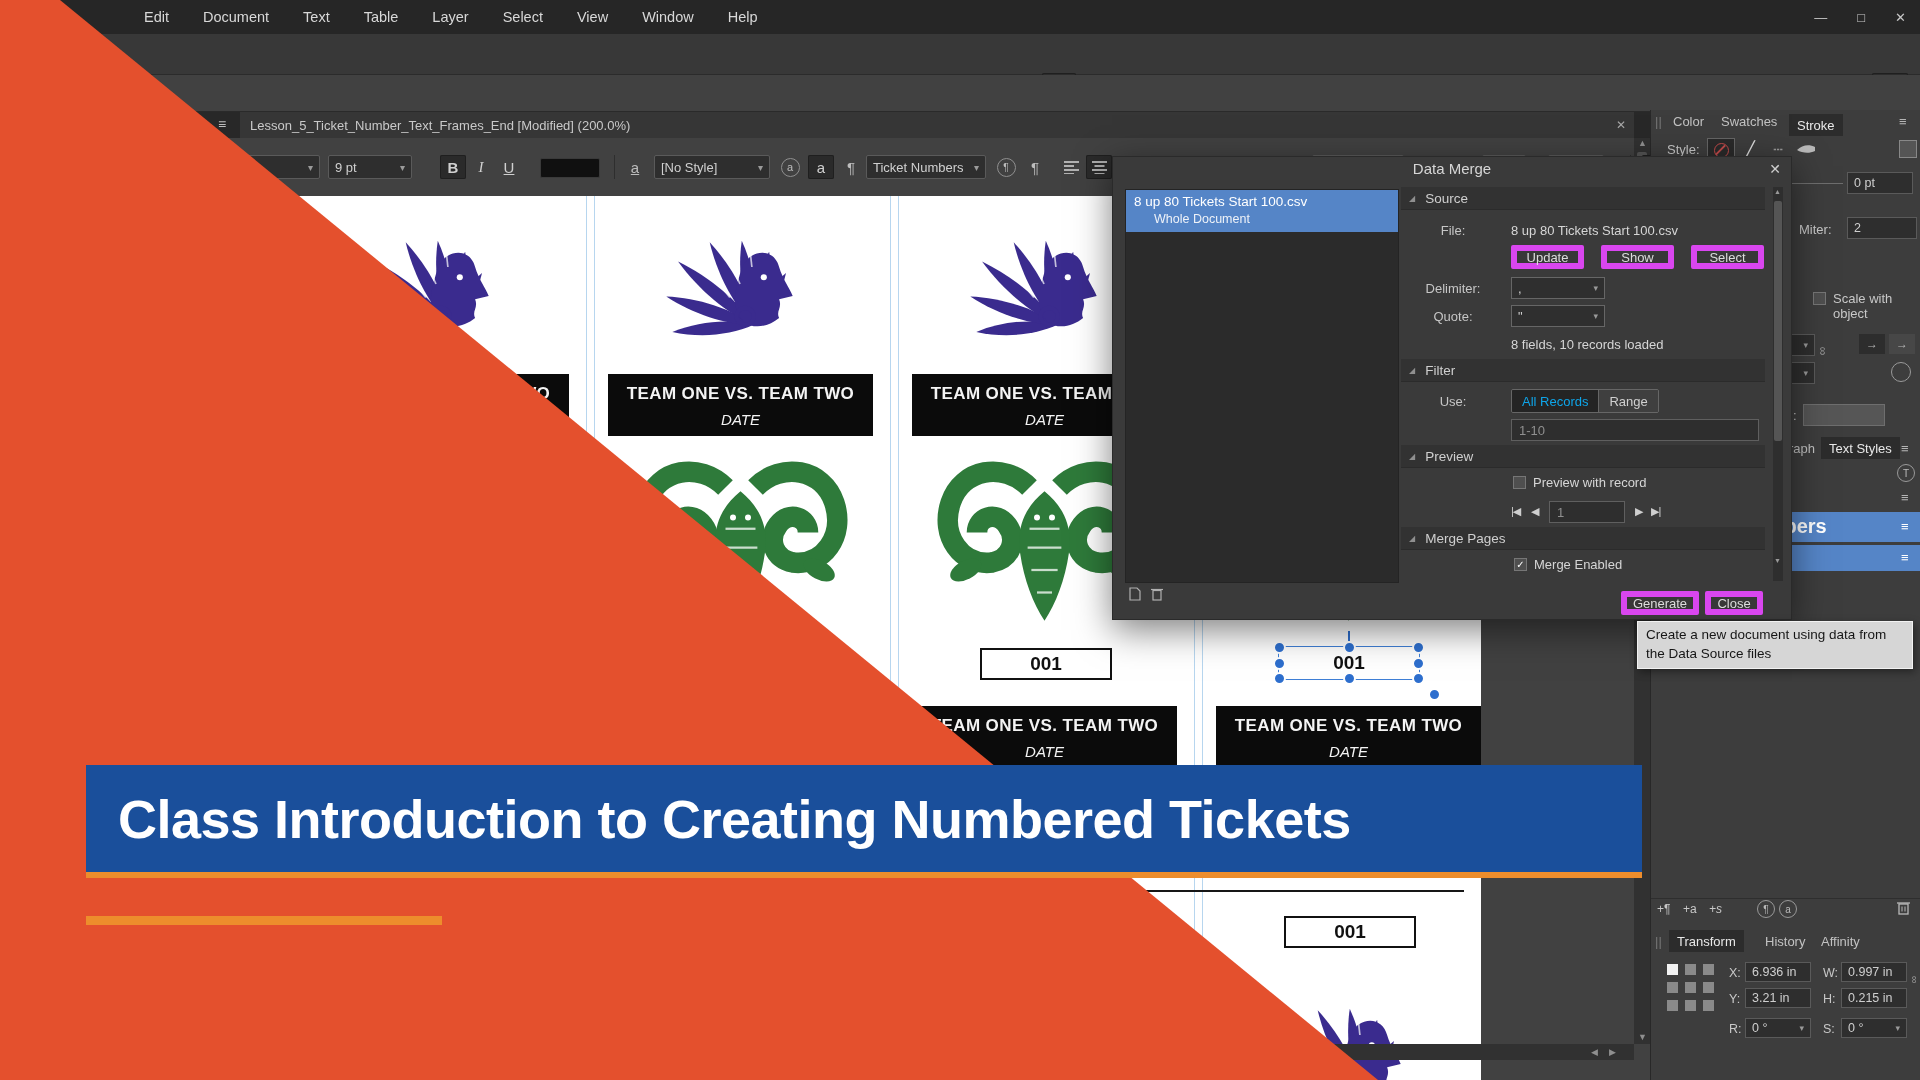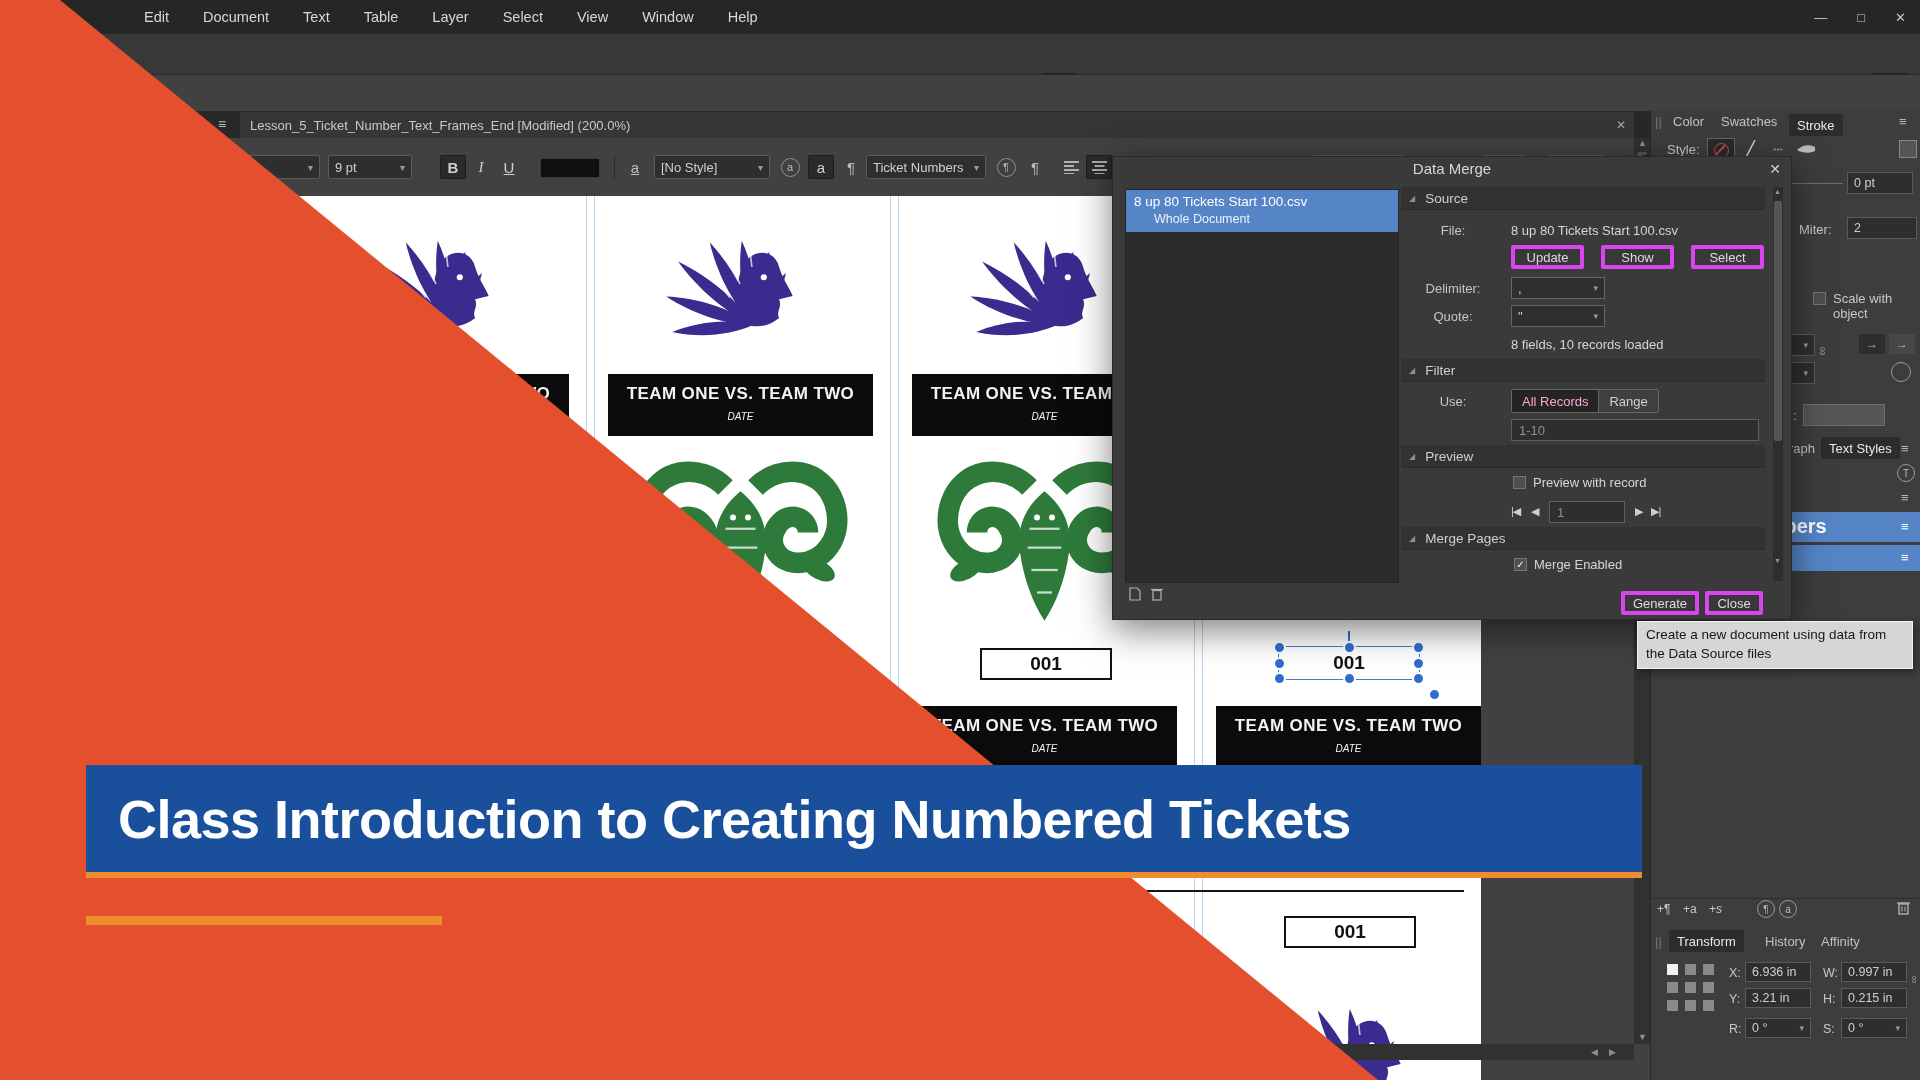--- a/index.html
+++ b/index.html
@@ -24,21 +24,21 @@
   .fieldbox{background:#2e2e2e;border:1px solid #5a5a5a;box-sizing:border-box;padding:0 6px;}
   .tbtn{background:transparent;}
   .tbtn.on{background:#2a2a2a;box-shadow:inset 0 0 0 1px #1f1f1f;}
   .stp{display:flex;flex-direction:column;font-size:7px;color:#aaa;line-height:5px;margin-left:4px;}
   .sep{position:absolute;top:80px;width:1px;height:24px;background:#2e2e2e;}
   
   #page{left:240px;top:196px;width:1241px;height:884px;background:#fff;z-index:1;}
   .guide{position:absolute;top:196px;width:1px;height:884px;background:#b7d6ef;z-index:2;}
   .tbar{position:absolute;width:265px;height:62px;background:#0b0b0b;color:#f4f4f4;text-align:center;z-index:2;}
   .tbar .t1{font-weight:bold;font-size:17px;letter-spacing:.4px;margin-top:10px;}
-  .tbar .t2{font-style:italic;font-size:10px;margin-top:7px;}
+  .tbar .t2{font-style:italic;font-size:15px;margin-top:7px;}
   .numbox{position:absolute;width:128px;height:28px;border:2px solid #111;background:#fff;display:flex;align-items:center;justify-content:center;font-weight:bold;font-size:19px;color:#111;z-index:2;}
   .chief,.ram{position:absolute;z-index:2;}
   .hline{position:absolute;left:300px;top:890px;width:1164px;height:2px;background:#161616;z-index:2;}
   .h{position:absolute;width:9px;height:9px;border-radius:50%;background:#2e6fce;border:2px solid #fff;box-sizing:content-box;}
   #sel001{left:1278px;top:646px;width:140px;height:32px;border:1px solid #3f7fd6;display:flex;align-items:center;justify-content:center;font-weight:bold;font-size:19px;color:#111;background:#fff;z-index:2;}
   
   .sb{background:#313131;z-index:2;}
   .sbthumb{position:absolute;background:#555;border-radius:2px;}
   .sbarrow{position:absolute;color:#8f8f8f;font-size:9px;}
   
@@ -55,25 +55,25 @@
   #dm{left:1112px;top:156px;width:678px;height:462px;background:#3a3a3a;border:1px solid #2a2a2a;box-shadow:0 10px 34px rgba(0,0,0,.5);z-index:15;}
   #dm .title{position:absolute;left:0;top:0;width:100%;height:24px;text-align:center;color:#d6d6d6;font-size:15px;line-height:24px;}
   #dmlist{position:absolute;left:12px;top:32px;width:272px;height:392px;background:#2b2b2b;border:1px solid #242424;}
   #dmlist .selitem{background:#5585c7;color:#fff;padding:4px 0 6px 8px;}
   #dmlist .l1{font-size:13.5px;}
   #dmlist .l2{font-size:12.5px;margin:3px 0 0 20px;color:#eef2f8;}
   .secbar{position:absolute;left:288px;width:364px;height:22px;background:#323232;border-bottom:1px solid #2b2b2b;color:#cfcfcf;font-size:13.5px;display:flex;align-items:center;}
   .secbar .tri{color:#8f8f8f;font-size:8px;margin:0 10px 0 8px;transform:rotate(0deg);}
   .dlbl{position:absolute;color:#c6c6c6;font-size:13px;text-align:center;}
   .dval{position:absolute;color:#d6d6d6;font-size:13px;}
-  .btn{position:absolute;height:24px;background:#383838;border:4px solid #d946ef;border-radius:2px;color:#dcdcdc;font-size:13px;display:flex;align-items:center;justify-content:center;box-sizing:border-box;}
+  .btn{position:absolute;height:24px;background:#383838;border:6px solid #d946ef;border-radius:2px;color:#dcdcdc;font-size:13px;display:flex;align-items:center;justify-content:center;box-sizing:border-box;}
   .dcombo{position:absolute;height:22px;background:#2f2f2f;border:1px solid #666;box-sizing:border-box;color:#cfcfcf;font-size:13px;display:flex;align-items:center;justify-content:space-between;padding:0 6px;}
   .seg{position:absolute;height:22px;display:flex;border:1px solid #666;border-radius:2px;overflow:hidden;}
   .seg div{padding:0 10px;font-size:13px;display:flex;align-items:center;}
-  .seg .on{background:#242424;color:#f9a8d4;}
+  .seg .on{background:#242424;color:#0ea5e9;}
   .seg .off{background:#3f3f3f;color:#d0d0d0;border-left:1px solid #666;}
   .dinput{position:absolute;height:22px;background:#2e2e2e;border:1px solid #5f5f5f;box-sizing:border-box;color:#8f8f8f;font-size:13px;display:flex;align-items:center;padding:0 7px;}
   .navic{position:absolute;color:#cfcfcf;font-size:11px;letter-spacing:-1px;}
   
   #orange{left:0;top:0;width:1920px;height:1080px;background:#e4502d;clip-path:polygon(0 0,60px 0,1378px 1080px,0 1080px);z-index:20;}
   #banner{left:86px;top:765px;width:1556px;height:107px;background:#1a4f9b;border-bottom:6px solid #ed8d2c;z-index:21;color:#fff;display:flex;align-items:center;box-sizing:content-box;}
   #banner .t{font-size:54px;font-weight:bold;margin-left:32px;letter-spacing:-0.5px;white-space:nowrap;}
   #subbox{left:86px;top:872px;width:356px;height:44px;background:#fff;z-index:22;display:flex;align-items:center;}
   #subbox .t{font-size:29px;color:#414141;margin-left:34px;white-space:nowrap;}
   #subshadow{left:86px;top:916px;width:356px;height:9px;background:#ed8d2c;z-index:21;}

